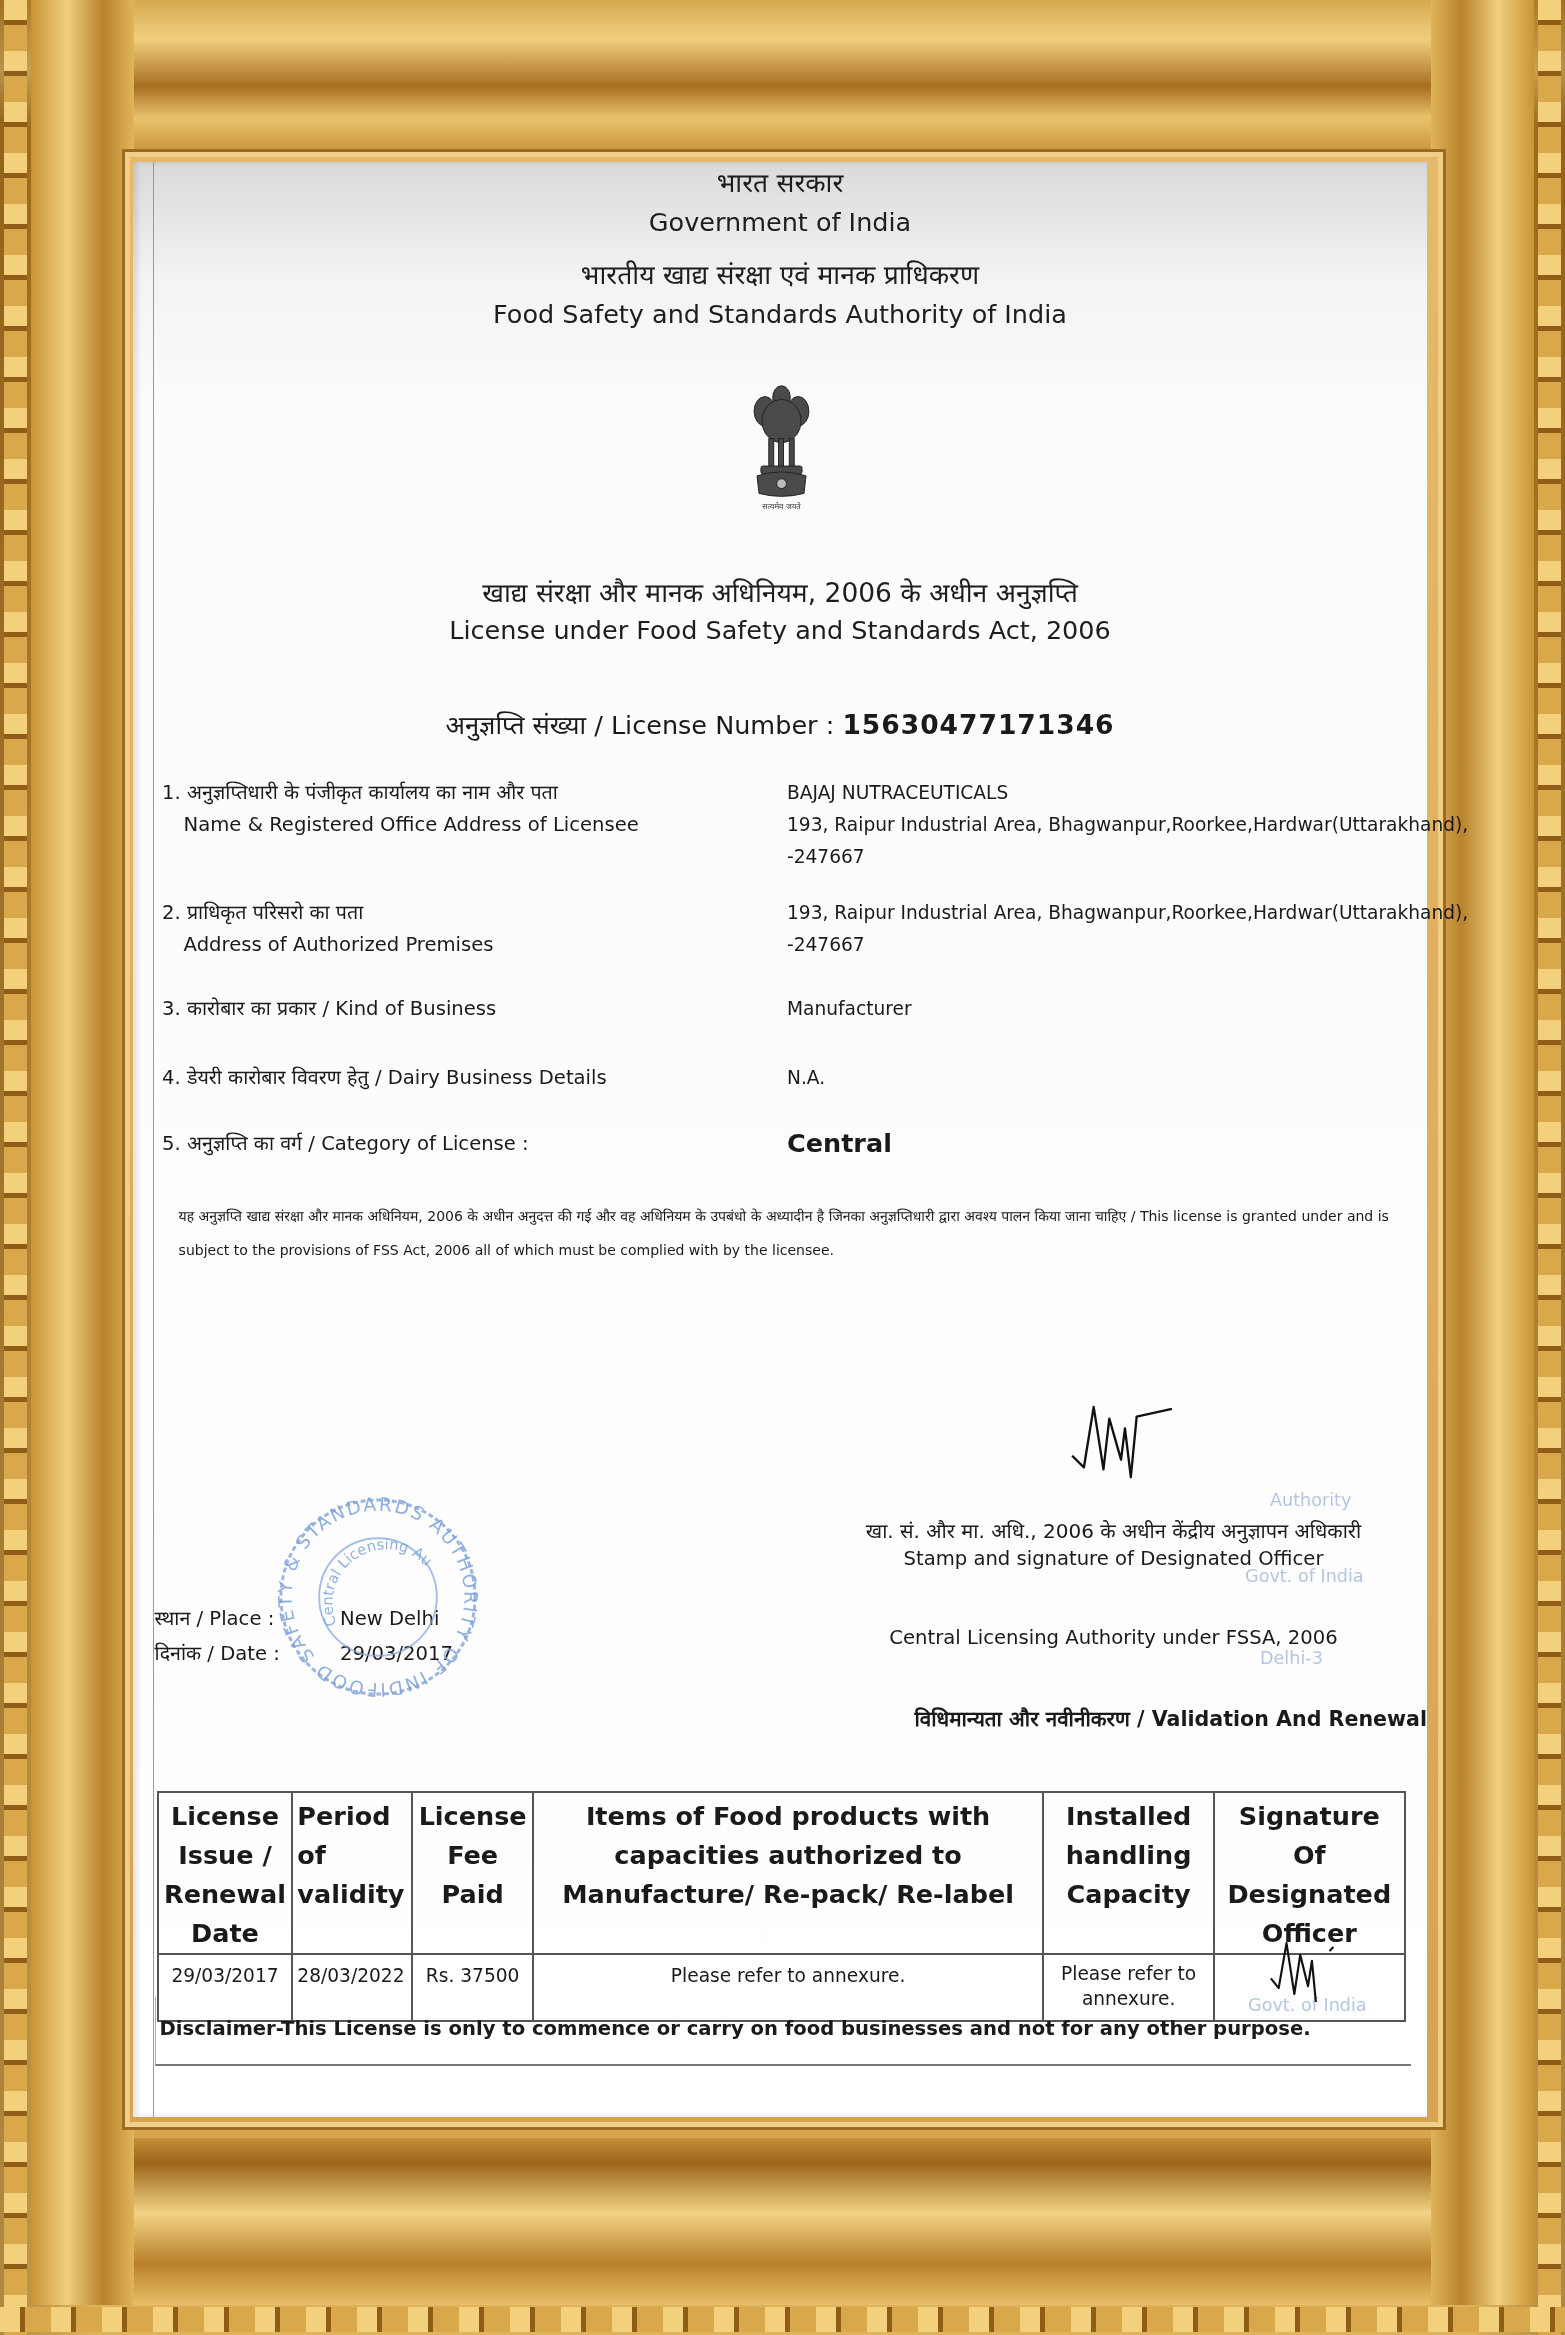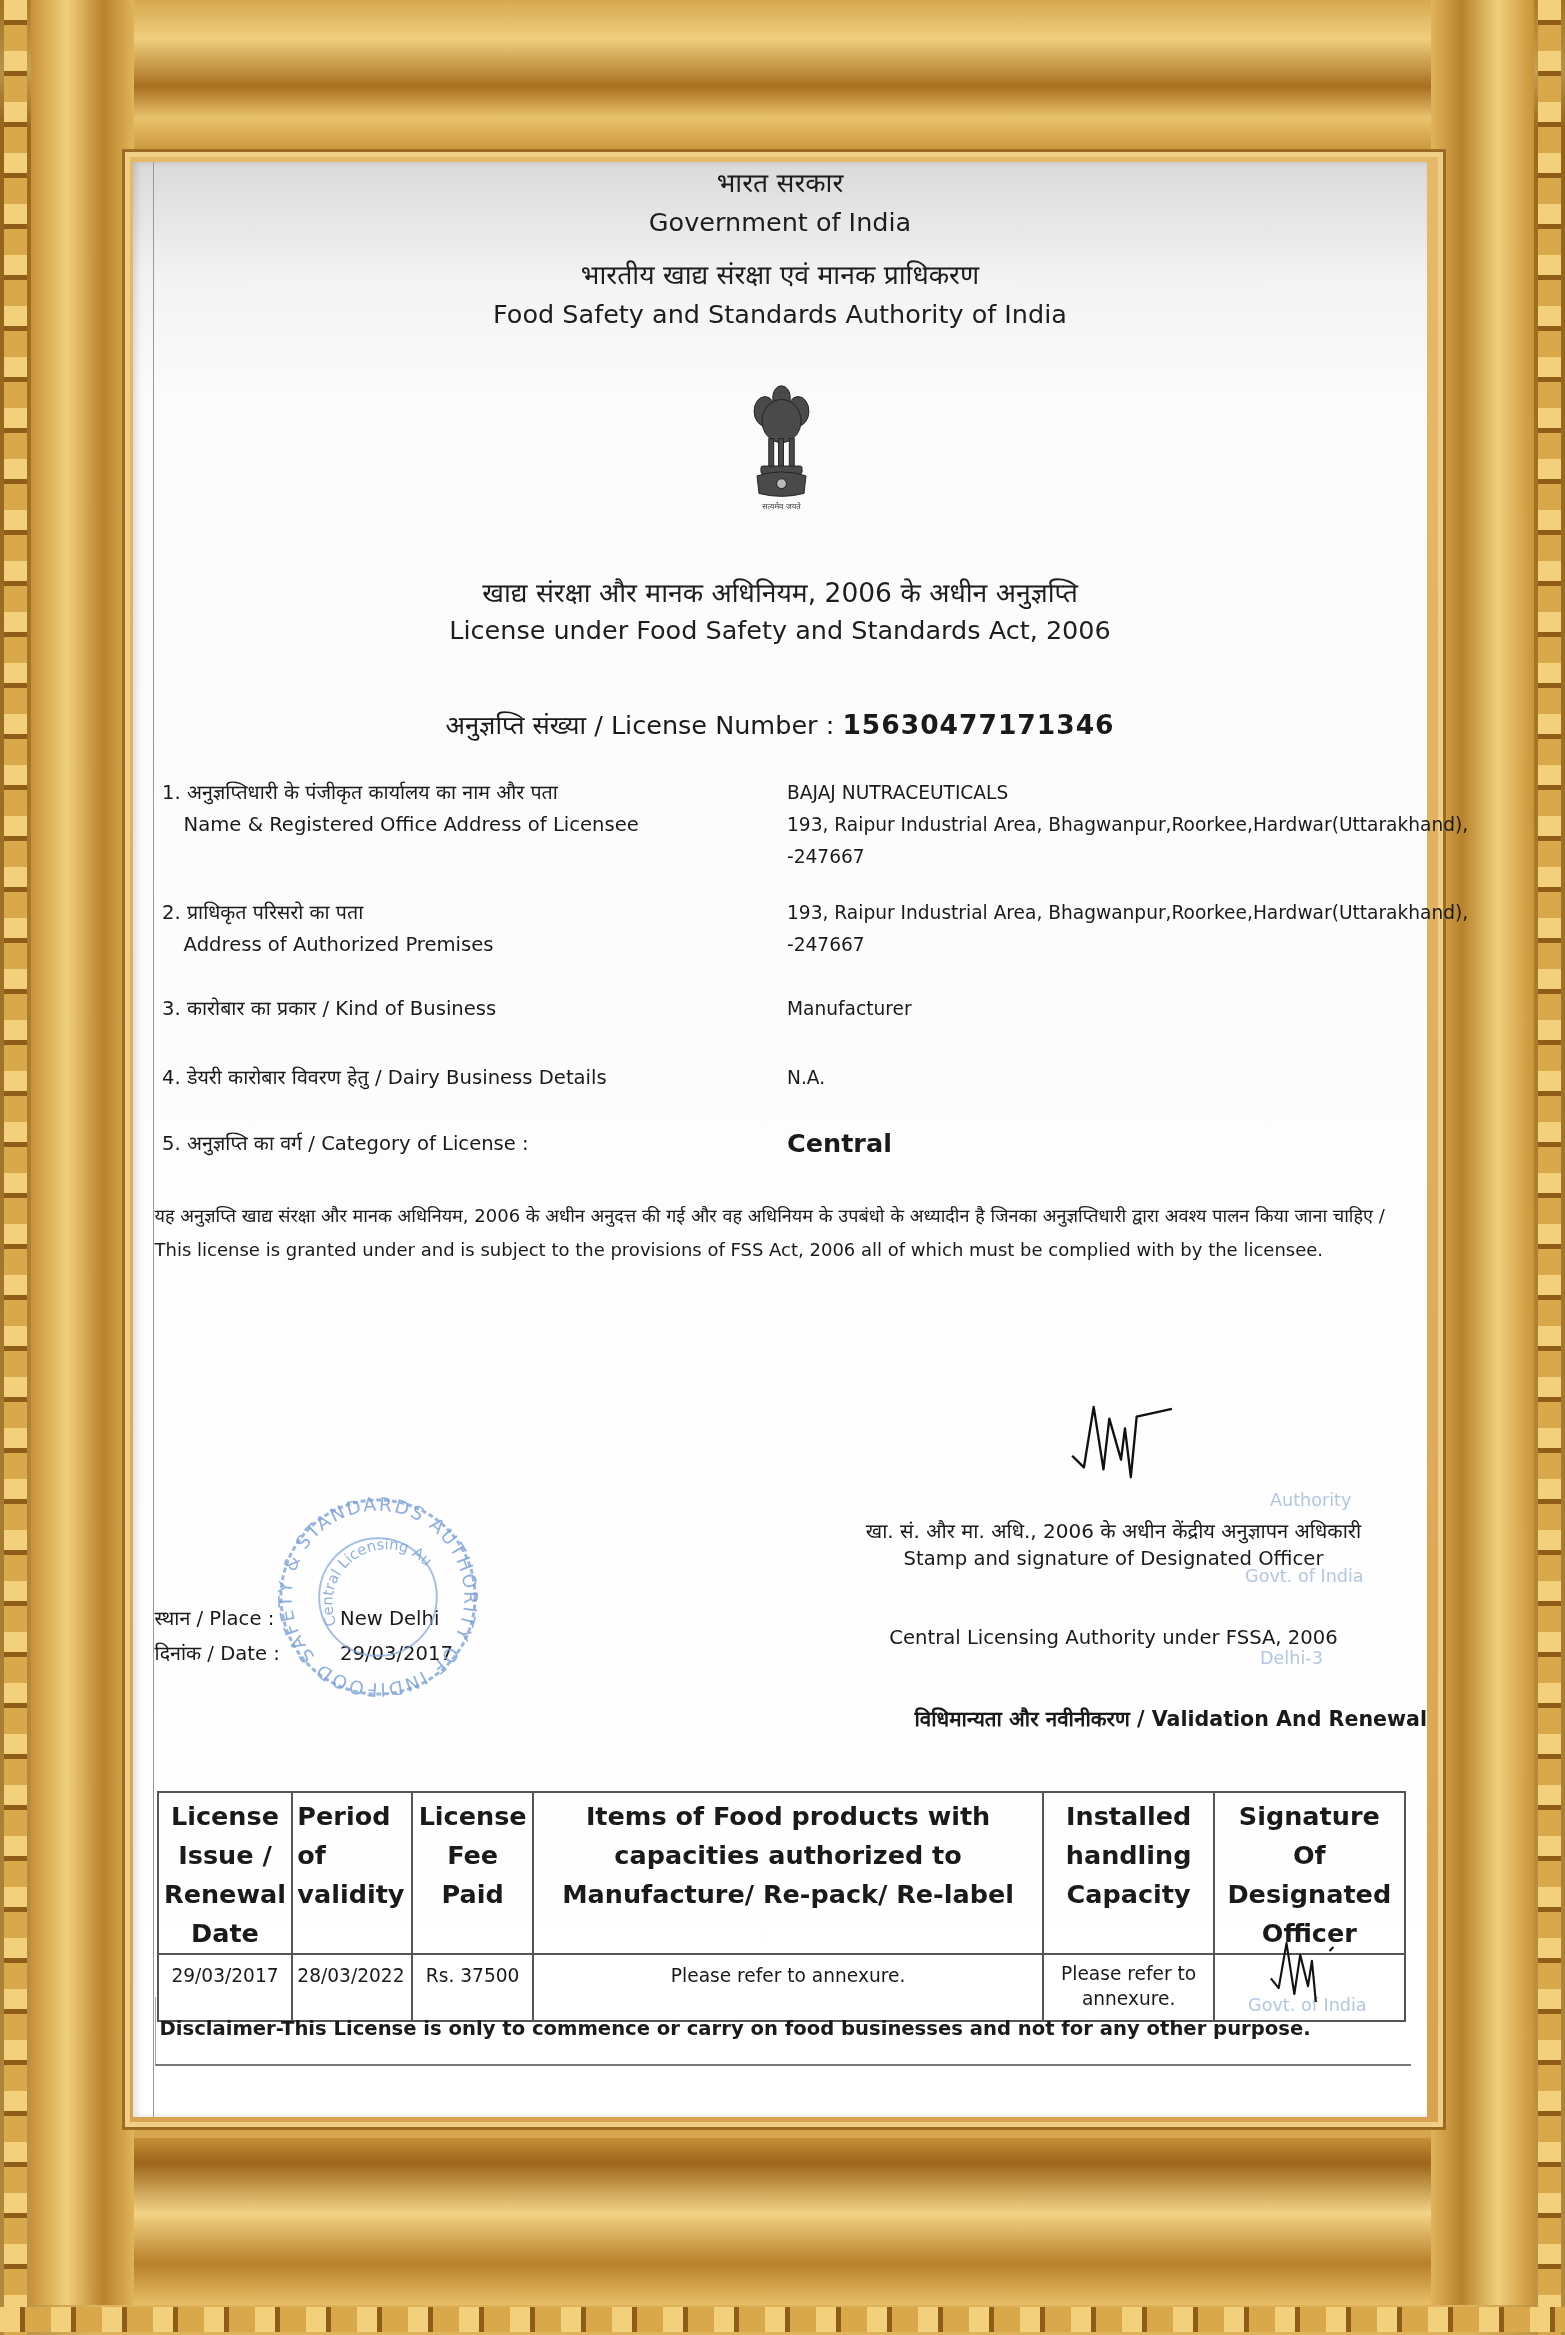--- a/index.html
+++ b/index.html
@@ -66,21 +66,21 @@
   .emblem { position:absolute; left:612px; top:216px; width:73px; height:135px; }
   .license-no {
     position:absolute; left:0; right:0; top:545px; text-align:center; font-size:25.5px;
     white-space:nowrap;
   }
   .license-no .num { font-weight:bold; font-size:26.5px; letter-spacing:1px; }
   .row-label { position:absolute; left:29px; font-size:19.6px; line-height:32px; white-space:nowrap; }
   .row-label .en { padding-left:21.6px; display:block; }
   .row-val { position:absolute; left:654px; font-size:18.6px; line-height:32px; white-space:nowrap; }
   .row-val.big { font-size:25.5px; font-weight:bold; }
-  .notice { position:absolute; left:21.6px; top:1037px; width:1255px; font-size:18px; line-height:34px; }
+  .notice { position:absolute; left:21.6px; top:1037px; width:1255px; font-size:14px; line-height:34px;padding-left:24px; }
   .place { position:absolute; left:21.6px; top:1439px; font-size:19.6px; line-height:35px; }
   .place-val { position:absolute; left:207px; top:1439px; font-size:19.6px; line-height:35px; }
   .stamp { position:absolute; left:145px; top:1335px; width:201px; height:201px; }
   .sig-main { position:absolute; left:931px; top:1237px; width:118px; height:88px; }
   .officer { position:absolute; left:706px; width:549px; text-align:center; font-size:19.6px; white-space:nowrap; }
   .faded-seal { position:absolute; color:#9bb3d8; font-size:17.6px; opacity:.75; white-space:nowrap; }
   .validation { position:absolute; left:0; right:0; top:1542px; text-align:right; font-size:20.6px; font-weight:bold; }
   table.renew {
     position:absolute; left:23.5px; top:1629px; width:1249px; border-collapse:collapse;
     border:2.9px solid #2a2a2a;

